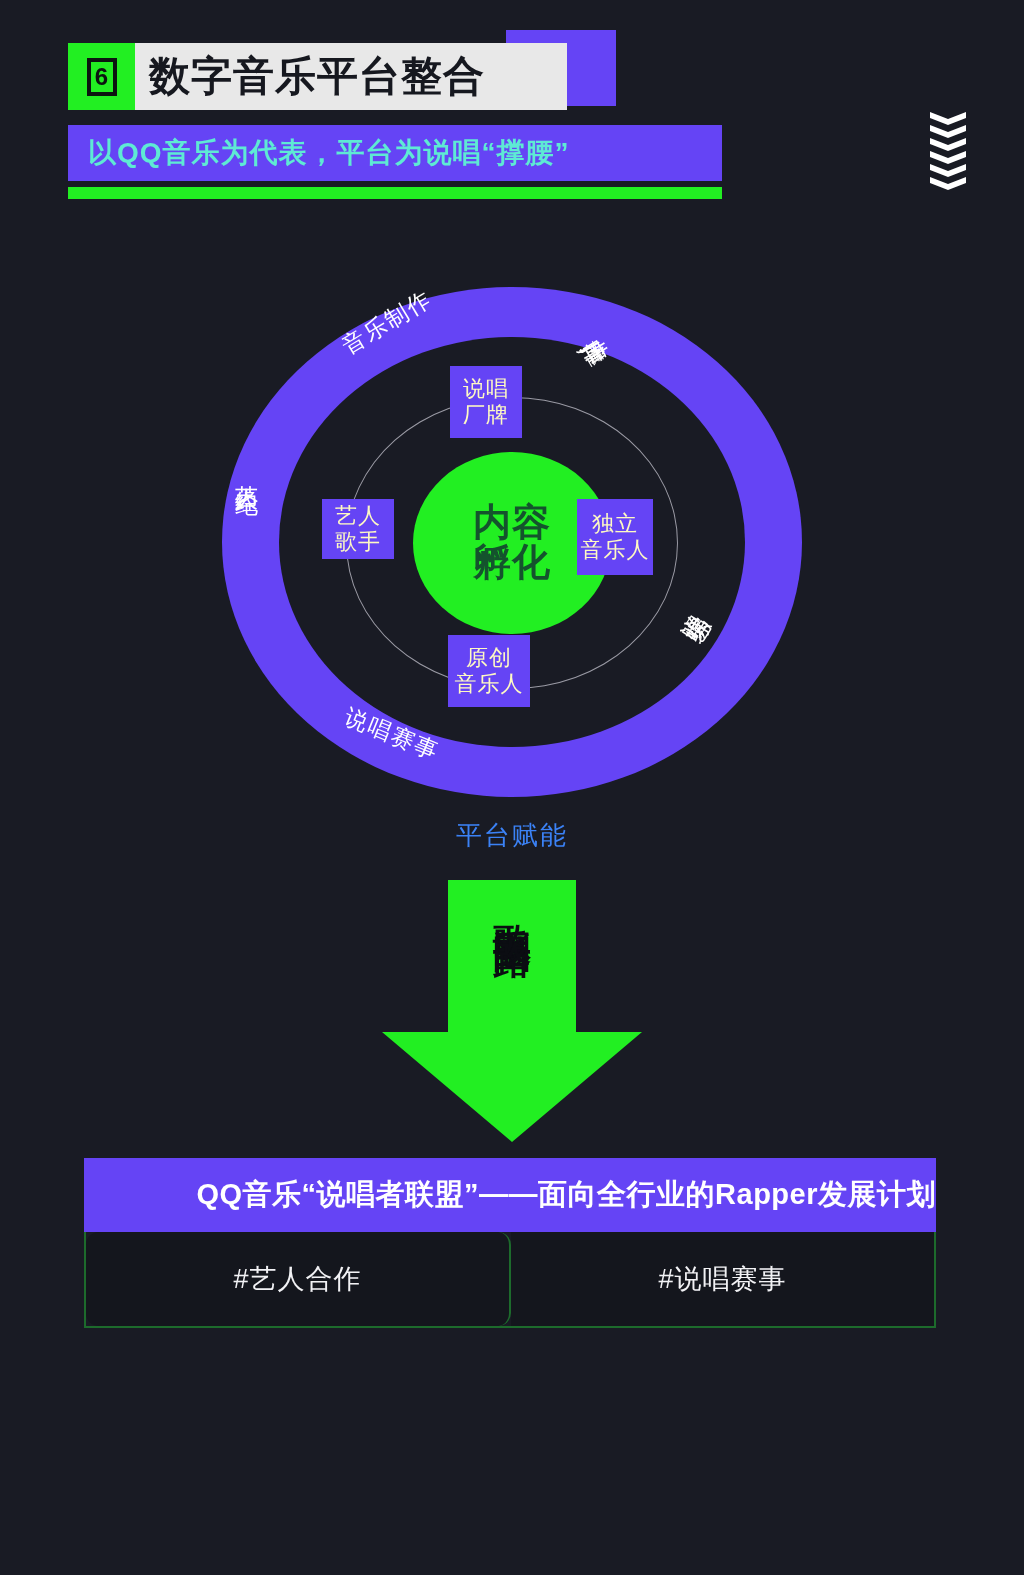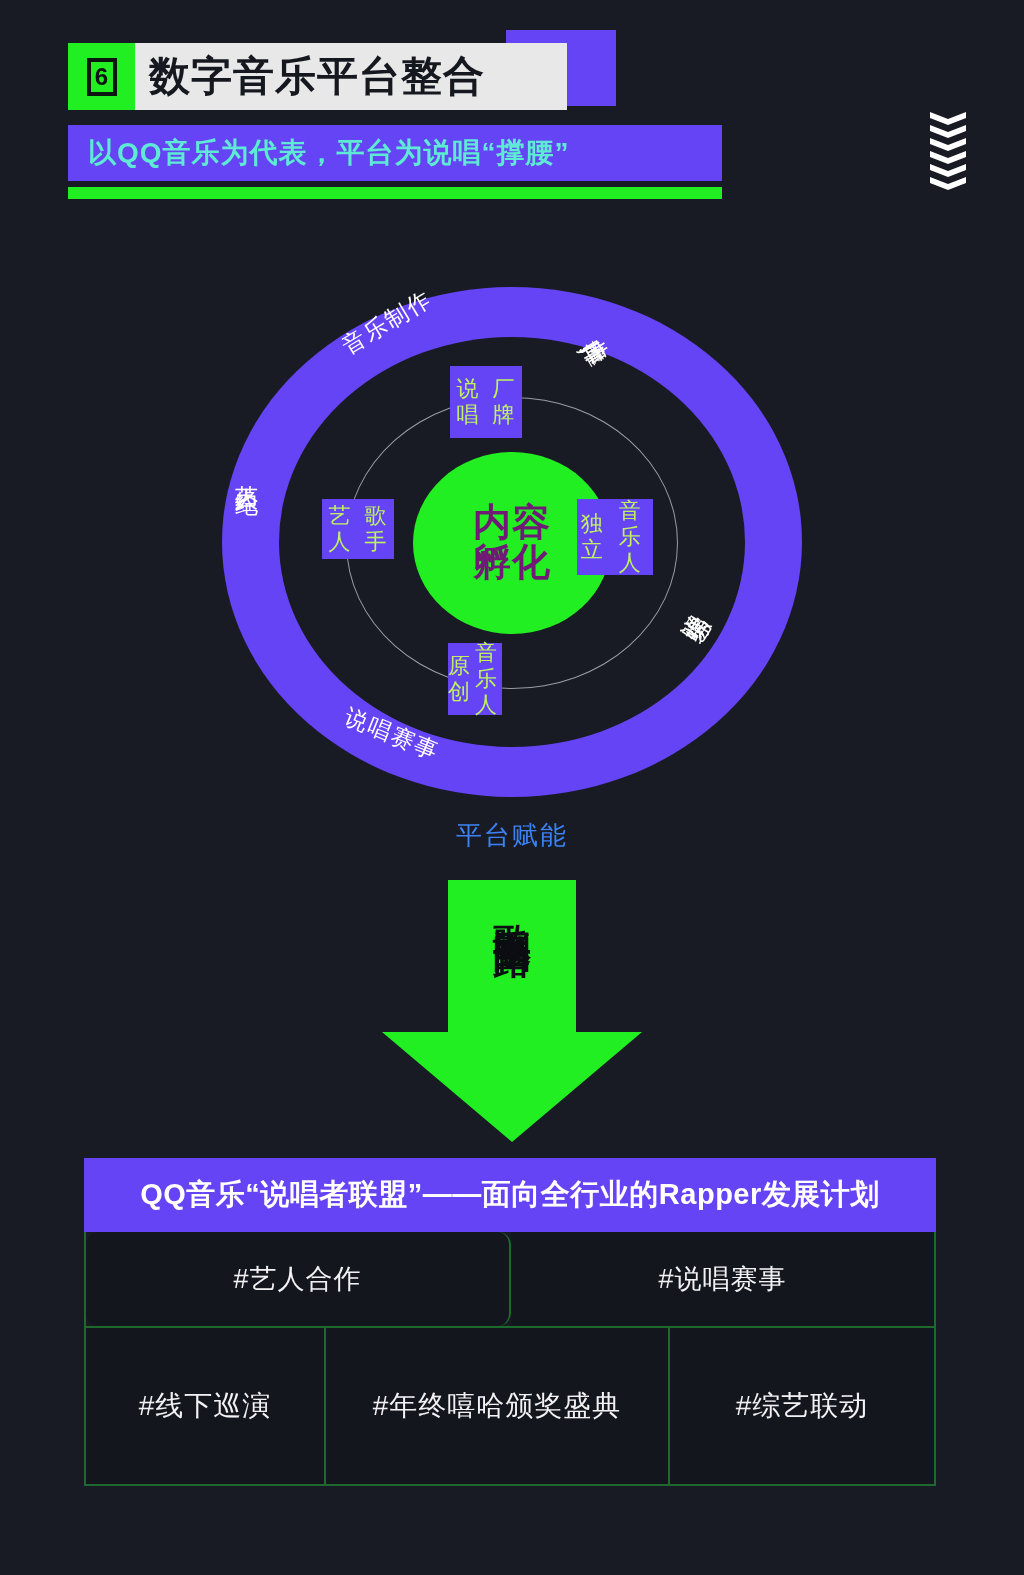--- a/index.html
+++ b/index.html
@@ -137,47 +137,47 @@
     position: absolute;
     left: 191px; top: 165px;
     width: 198px; height: 182px;
     border-radius: 50%;
     background: #22ef22;
     display: flex;
     align-items: center;
     justify-content: center;
   }
   .core-label {
-    color: #701a75;
+    color: #14532d;
     font-size: 38px;
     font-weight: bold;
     line-height: 1.05;
     text-align: center;
     letter-spacing: 1px;
   }
   .core-label span { display: block; }
 
   .node-box {
     position: absolute;
     background: #6544f5;
-    color: #bef264;
+    color: #fef9c3;
     font-size: 22px;
     font-weight: 500;
     line-height: 1.18;
     text-align: center;
     display: flex;
-    flex-direction: row;
+    flex-direction: column;
     align-items: center;
     justify-content: center;
     letter-spacing: 1px;
   }
   .node-top   { left: 228px; top: 79px;  width: 72px; height: 72px; }
   .node-left  { left: 100px; top: 212px; width: 72px; height: 60px; }
   .node-right { left: 355px; top: 212px; width: 76px; height: 76px; }
-  .node-bottom{ left: 226px; top: 356px; width: 54px; height: 72px; }
+  .node-bottom{ left: 226px; top: 348px; width: 82px; height: 72px; }
 
   
   .ring-label {
     position: absolute;
     color: #ffffff;
     font-size: 23px;
     font-weight: 500;
     letter-spacing: 2px;
     white-space: nowrap;
     transform-origin: center center;
@@ -230,21 +230,21 @@
     position: absolute;
     left: 84px;
     top: 1158px;
     width: 852px;
   }
   .tbl-header {
     background: #6544f5;
     height: 74px;
     display: flex;
     align-items: center;
-    justify-content: center;
+    justify-content: flex-end;
   }
   .tbl-header-text {
     color: #ffffff;
     font-size: 29px;
     font-weight: bold;
     letter-spacing: 0.5px;
     white-space: nowrap;
   }
   .tbl-row {
     display: flex;
@@ -358,20 +358,15 @@
   </div>
 
   <div class="tbl">
     <div class="tbl-header">
       <div class="tbl-header-text">QQ音乐“说唱者联盟”——面向全行业的Rapper发展计划</div>
     </div>
     <div class="tbl-row tbl-row-1">
       <div class="tbl-cell c-a">#艺人合作</div>
       <div class="tbl-cell c-b">#说唱赛事</div>
     </div>
-    <div class="tbl-row tbl-row-2">
-      <div class="tbl-cell c-left">#线下巡演</div>
-      <div class="tbl-cell c-mid">#年终嘻哈颁奖盛典</div>
-      <div class="tbl-cell c-right">#综艺联动</div>
-    </div>
   </div>
 
 </div>
 
 </body></html>

